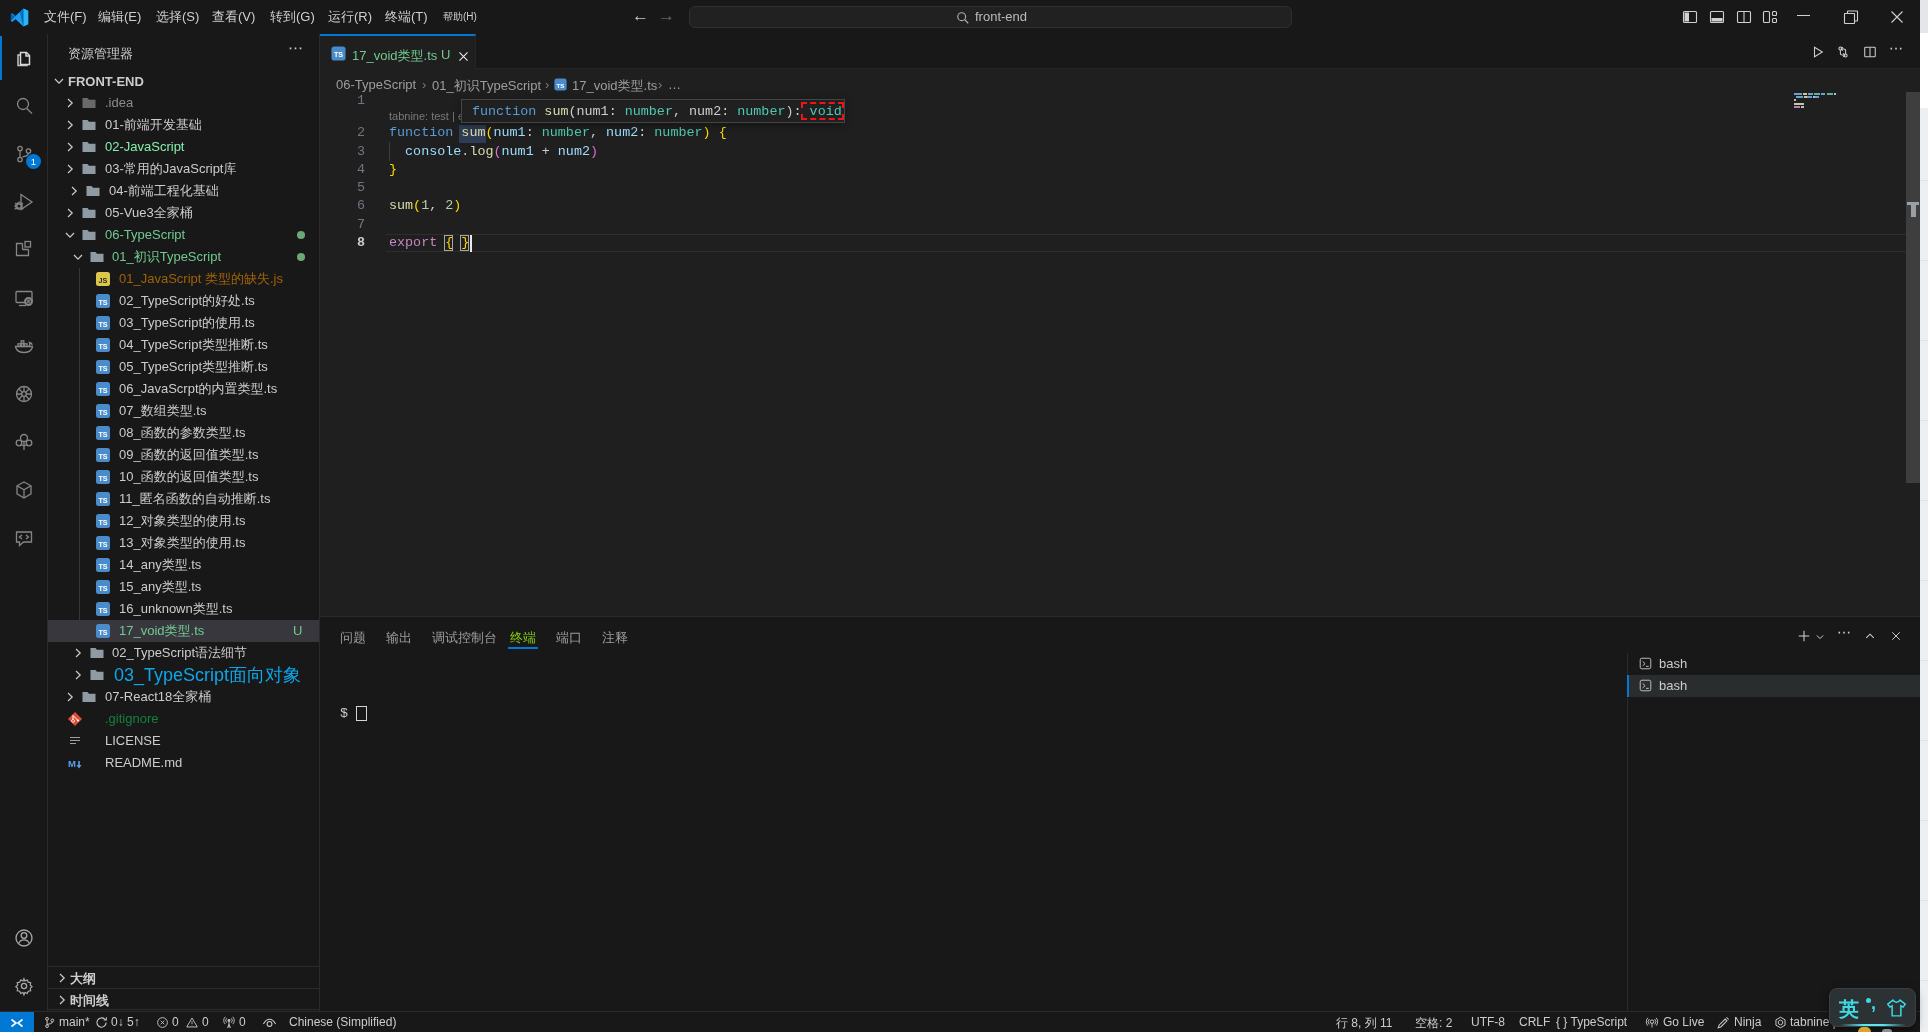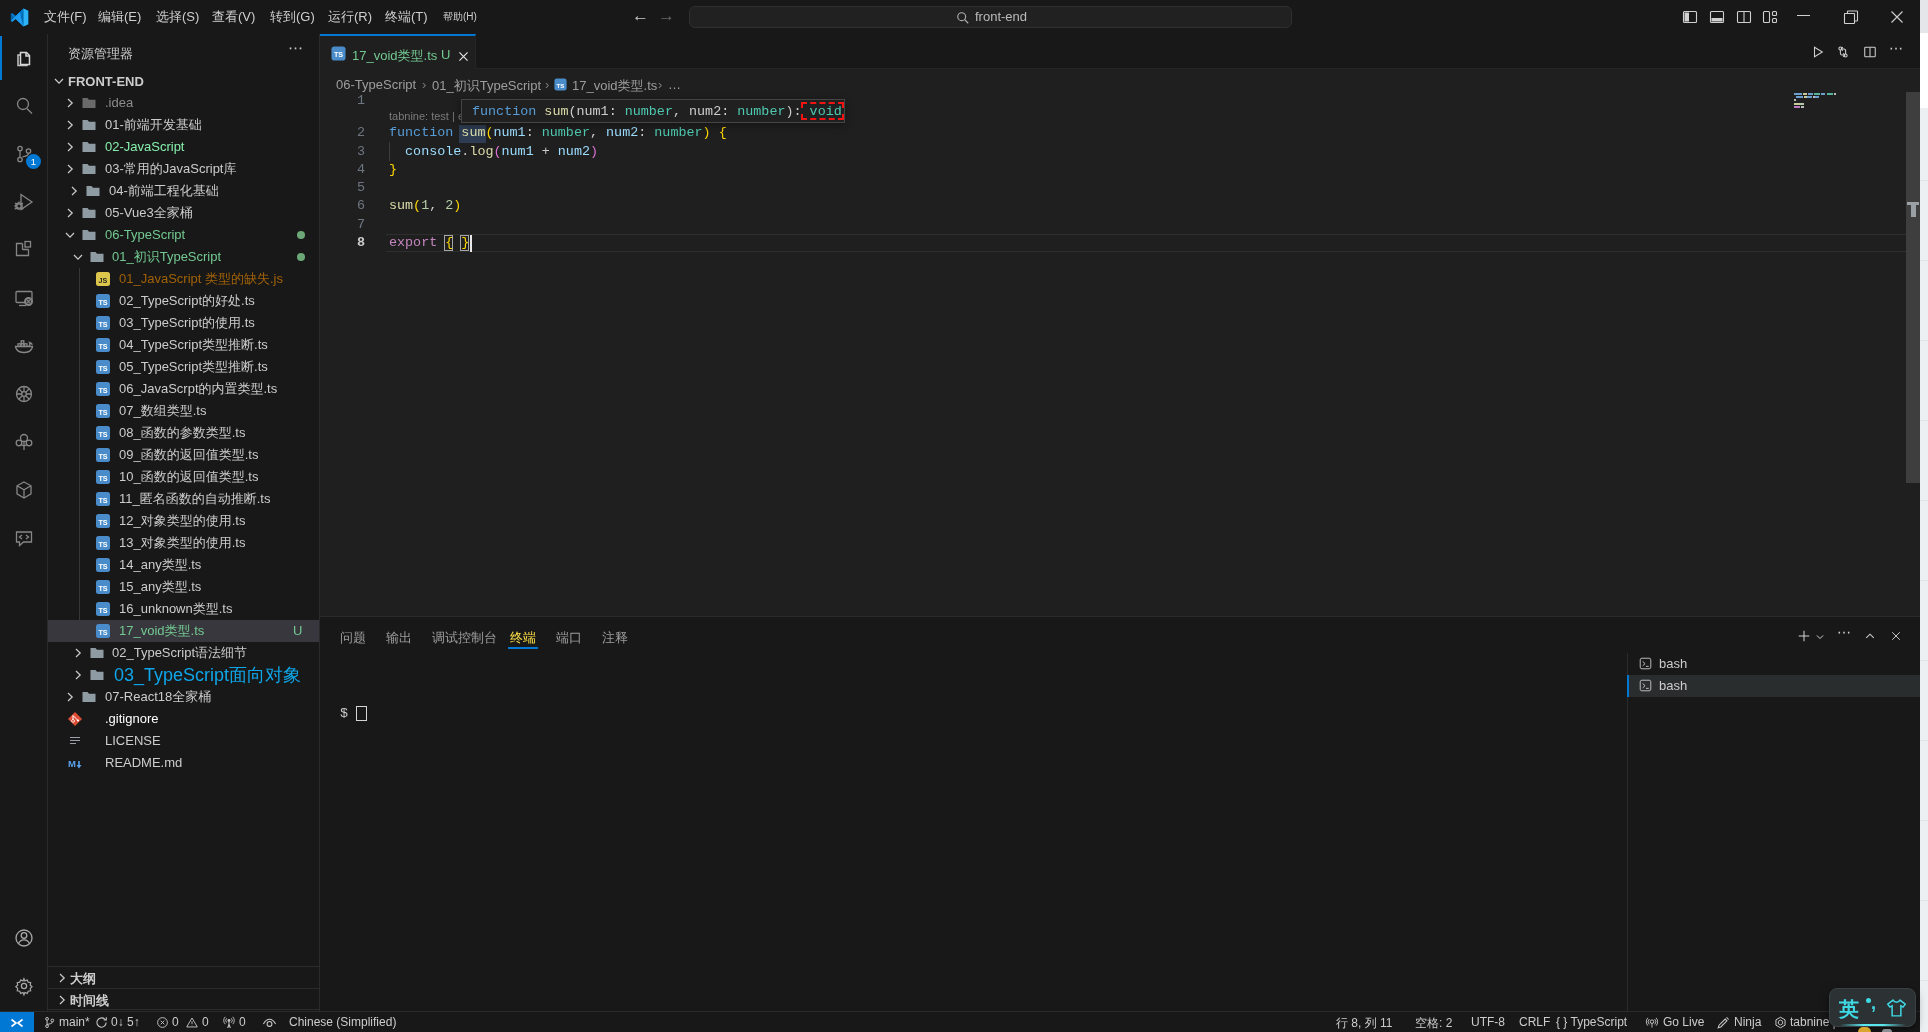--- a/index.html
+++ b/index.html
@@ -458,21 +458,21 @@
       <div class="a" style="left:57px;top:3px;font-size:13px;line-height:16px;color:#cccccc">07-React18全家桶</div>
     </div>
     <div class="a" style="left:0;top:674px;width:272px;height:22px;">
       <div class="a" style="left:19px;top:3px">
         <svg width="16" height="16" viewBox="0 0 16 16">
           <path fill="#dd4c35" d="M8 1l7 7-7 7-7-7z"></path>
           <path fill="none" stroke="#fff" stroke-width="1" d="M6 4.5l5 5M6 4.5v4M6 8.5a1.4 1.4 0 1 0 0.1 0"></path>
           <circle cx="11" cy="9.5" r="1.1" fill="#fff"></circle>
         </svg>
       </div>
-      <div class="a" style="left:57px;top:3px;font-size:13px;line-height:16px;color:#ffffff">.gitignore</div>
+      <div class="a" style="left:57px;top:3px;font-size:13px;line-height:16px;color:#15803d">.gitignore</div>
     </div>
     <div class="a" style="left:0;top:696px;width:272px;height:22px;">
       <div class="a" style="left:19px;top:3px">
         <svg width="16" height="16" viewBox="0 0 16 16" stroke="#9aa0a6" stroke-width="1.2">
           <path d="M3 4.5h10M3 7.5h10M3 10.5h6"></path>
         </svg>
       </div>
       <div class="a" style="left:57px;top:3px;font-size:13px;line-height:16px;color:#cccccc">LICENSE</div>
     </div>
     <div class="a" style="left:0;top:718px;width:272px;height:22px;">
@@ -584,21 +584,21 @@
     <div class="a" style="left:1591px;top:170.6px;width:4.5px;height:12px;background:#9aa0a3"></div>
     <div class="a" style="left:141px;top:64.5px;width:384px;height:24.5px;background:#202020;border:1px solid #454545;box-shadow:0 2px 8px rgba(0,0,0,0.36)">
       <div class="a m" style="left:10px;top:3px;line-height:18px"><span style="color:#569cd6">function</span> <span style="color:#dcdcaa">sum</span><span style="color:#cccccc">(num1:</span> <span style="color:#4ec9b0">number</span><span style="color:#cccccc">,</span> <span style="color:#cccccc">num2:</span> <span style="color:#4ec9b0">number</span><span style="color:#cccccc">):</span> <span style="color:#4ec9b0">void</span></div>
       <div class="a" style="left:339px;top:2.5px;width:43px;height:18px;border:2px dashed #f21313"></div>
     </div>
   </div>
 <div class="a" style="left:320px;top:616px;width:1600px;height:395px;background:#181818;border-top:1px solid #2b2b2b">
     <div class="a" style="left:20px;top:12px;font-size:13px;color:#9d9d9d">问题</div>
     <div class="a" style="left:66px;top:12px;font-size:13px;color:#9d9d9d">输出</div>
     <div class="a" style="left:112px;top:12px;font-size:13px;color:#9d9d9d">调试控制台</div>
-    <div class="a" style="left:190px;top:12px;font-size:13px;color:#fde047">终端</div>
+    <div class="a" style="left:190px;top:12px;font-size:13px;color:#84cc16">终端</div>
     <div class="a" style="left:188px;top:30px;width:30px;height:1.6px;background:#0078d4"></div>
     <div class="a" style="left:236px;top:12px;font-size:13px;color:#9d9d9d">端口</div>
     <div class="a" style="left:282px;top:12px;font-size:13px;color:#9d9d9d">注释</div>
     <svg class="a" style="left:1477px;top:12px" width="14" height="14" viewBox="0 0 16 16" fill="none" stroke="#cfcfcf" stroke-width="1.2">
       <path d="M8 2v12M2 8h12"></path>
     </svg>
     <svg class="a" style="left:1495px;top:15px" width="10" height="10" viewBox="0 0 16 16" fill="none" stroke="#cfcfcf" stroke-width="1.6">
       <path d="M3 5.5l5 5 5-5"></path>
     </svg>
     <div class="a" style="left:1517px;top:7px;font-size:14px;color:#cfcfcf">⋯</div>

